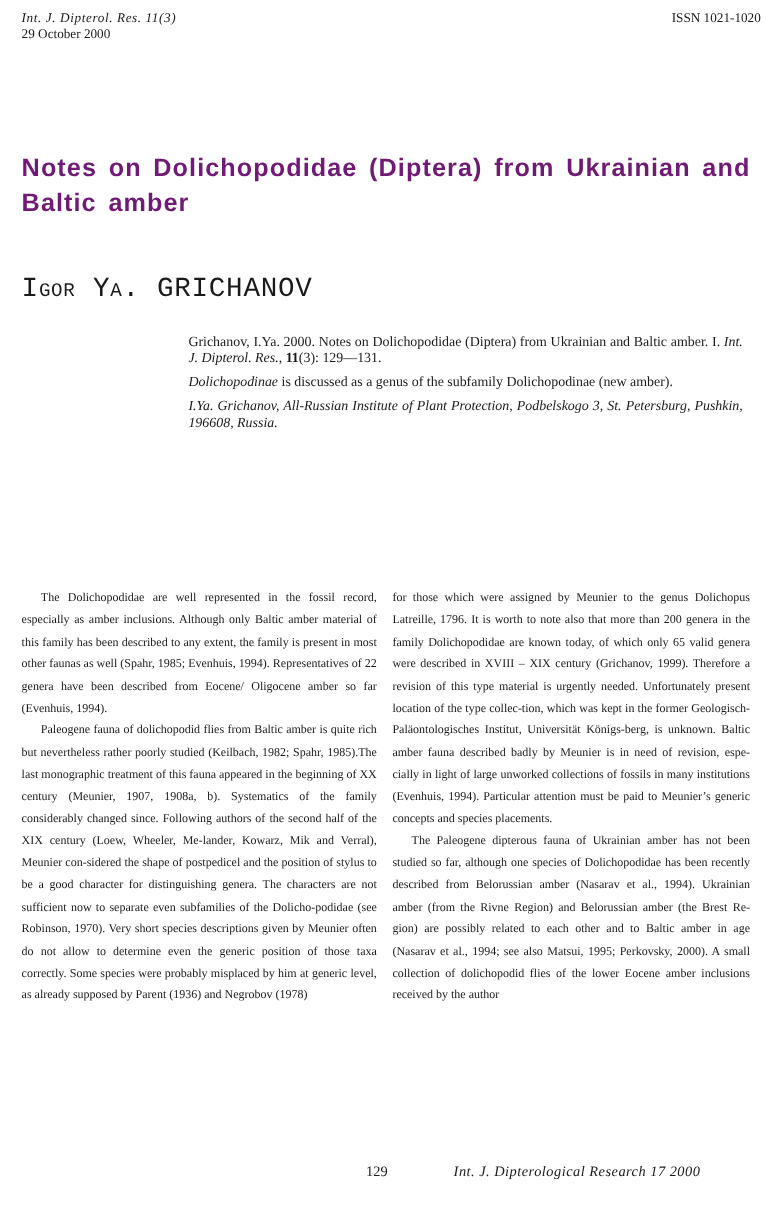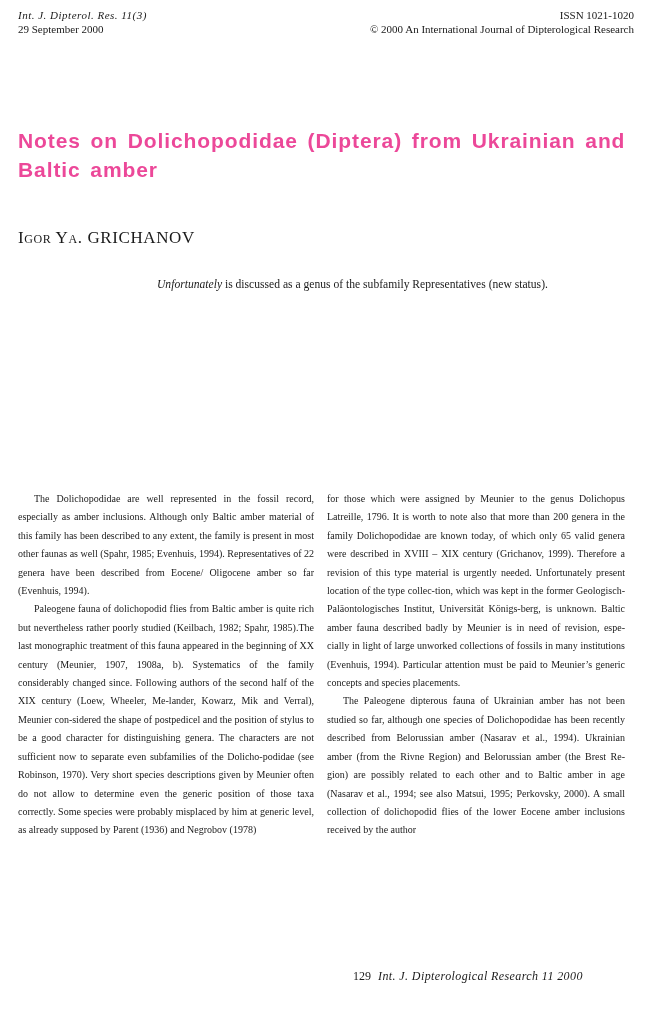--- a/index.html
+++ b/index.html
@@ -7,70 +7,74 @@
       width: 652px; height: 1013px; position: relative; overflow: hidden;
       font-family: "Liberation Serif", serif; color: #1a1a1a;
     }
     .hdr-left { position: absolute; left: 18px; top: 8px; font-size: 11px; line-height: 14px; font-family: Liberation Serif, serif; }
     .hdr-left .j { font-style: italic; letter-spacing: 0.5px; }
     .hdr-right { position: absolute; right: 18px; top: 8px; font-size: 11px; line-height: 14px; text-align: right; }
     .title {
       position: absolute; left: 18px; top: 126px; width: 620px;
       font-family: "Liberation Sans", sans-serif; font-weight: bold;
       font-size: 21px; line-height: 29px; letter-spacing: 0.9px; word-spacing: 3px;
-      color: #ec4899;
+      color: #701a75;
     }
     .author {
-      position: absolute; left: 18px; top: 228px; font-size: 17px; letter-spacing: 0.6px;
+      position: absolute; left: 18px; top: 228px; font-size: 23px; letter-spacing: 0.6px;
       font-variant: small-caps;
+      font-family: Liberation Mono, monospace;
     }
     .abstract { position: absolute; left: 157px; top: 278px; width: 462px; font-size: 11.6px; line-height: 14px; }
     .abstract p { margin: 0 0 6px 0; text-align: justify; }
     .abstract .it { font-style: italic; }
     .abstract .b { font-weight: bold; }
     .col {
       position: absolute; top: 490px; width: 296px;
       font-size: 10px; line-height: 18.4px; text-align: justify;
     }
     .col p { margin: 0; text-indent: 16px; }
     .col p.noind { text-indent: 0; }
     .col-left { left: 18px; }
     .col-right { left: 327px; width: 298px; }
     .col .it { }
     .footer { position: absolute; top: 969px; left: 0; width: 652px; font-size: 12px; }
-    .footer .pg { position: absolute; left: 305px; margin-left: 48px; }
+    .footer .pg { position: absolute; left: 305px; }
     .footer .fj { position: absolute; left: 378px; font-style: italic; letter-spacing: 0.4px; }
   </style>
 </head>
 <body>
 
 <div class="hdr-left">
   <div class="j">Int. J. Dipterol. Res. 11(3)</div>
-  <div>29 September 2000</div>
+  <div>29 October 2000</div>
 </div>
 <div class="hdr-right">
   <div>ISSN 1021-1020</div>
-  <div>© 2000  An International Journal of Dipterological Research</div>
 </div>
 
 <div class="title">Notes on Dolichopodidae (Diptera) from Ukrainian and Baltic amber</div>
 <div class="author">Igor Ya. GRICHANOV</div>
 
 <div class="abstract">
   <p>
-    <span class="it">Unfortunately</span><span> is discussed as a genus of the subfamily Representatives (new status).</span>
+    <span>Grichanov, I.Ya. 2000. Notes on Dolichopodidae (Diptera) from Ukrainian and Baltic amber. I. </span><span class="it">Int. J. Dipterol. Res.</span><span>, </span><span class="b">11</span><span>(3): 129—131.</span>
   </p>
+  <p>
+    <span class="it">Dolichopodinae</span><span> is discussed as a genus of the subfamily Dolichopodinae (new amber).</span>
+  </p>
+  <p class="it">I.Ya. Grichanov, All-Russian Institute of Plant Protection, Podbelskogo 3, St. Petersburg, Pushkin, 196608, Russia.</p>
 </div>
 
 <div class="col col-left">
   <p>The Dolichopodidae are well represented in the fossil record, especially as amber inclusions. Although only Baltic amber material of this family has been described to any extent, the family is present in most other faunas as well (Spahr, 1985; Evenhuis, 1994). Representatives of 22 genera have been described from Eocene/ Oligocene amber so far (Evenhuis, 1994).</p>
   <p>Paleogene fauna of dolichopodid flies from Baltic amber is quite rich but nevertheless rather poorly studied (Keilbach, 1982; Spahr, 1985).The last monographic treatment of this fauna appeared in the beginning of XX century (Meunier, 1907, 1908a, b). Systematics of the family considerably changed since. Following authors of the second half of the XIX century (Loew, Wheeler, Me-lander, Kowarz, Mik and Verral), Meunier con-sidered the shape of postpedicel and the position of stylus to be a good character for distinguishing genera. The characters are not sufficient now to separate even subfamilies of the Dolicho-podidae (see Robinson, 1970). Very short species descriptions given by Meunier often do not allow to determine even the generic position of those taxa correctly. Some species were probably misplaced by him at generic level, as already supposed by Parent (1936) and Negrobov (1978)</p>
 </div>
 
 <div class="col col-right">
   <p class="noind"><span>for those which were assigned by Meunier to the genus </span><span class="it">Dolichopus</span><span> Latreille, 1796. It is worth to note also that more than 200 genera in the family Dolichopodidae are known today, of which only 65 valid genera were described in XVIII – XIX century (Grichanov, 1999). Therefore a revision of this type material is urgently needed. Unfortunately present location of the type collec-tion, which was kept in the former Geologisch-Paläontologisches Institut, Universität Königs-berg, is unknown. Baltic amber fauna described badly by Meunier is in need of revision, espe-cially in light of large unworked collections of fossils in many institutions (Evenhuis, 1994). Particular attention must be paid to Meunier’s generic concepts and species placements.</span></p>
   <p>The Paleogene dipterous fauna of Ukrainian amber has not been studied so far, although one species of Dolichopodidae has been recently described from Belorussian amber (Nasarav et al., 1994). Ukrainian amber (from the Rivne Region) and Belorussian amber (the Brest Re-gion) are possibly related to each other and to Baltic amber in age (Nasarav et al., 1994; see also Matsui, 1995; Perkovsky, 2000). A small collection of dolichopodid flies of the lower Eocene amber inclusions received by the author</p>
 </div>
 
 <div class="footer">
   <span class="pg">129</span>
-  <span class="fj">Int. J. Dipterological Research 11 2000</span>
+  <span class="fj">Int. J. Dipterological Research 17 2000</span>
 </div>
 
 </body></html>

